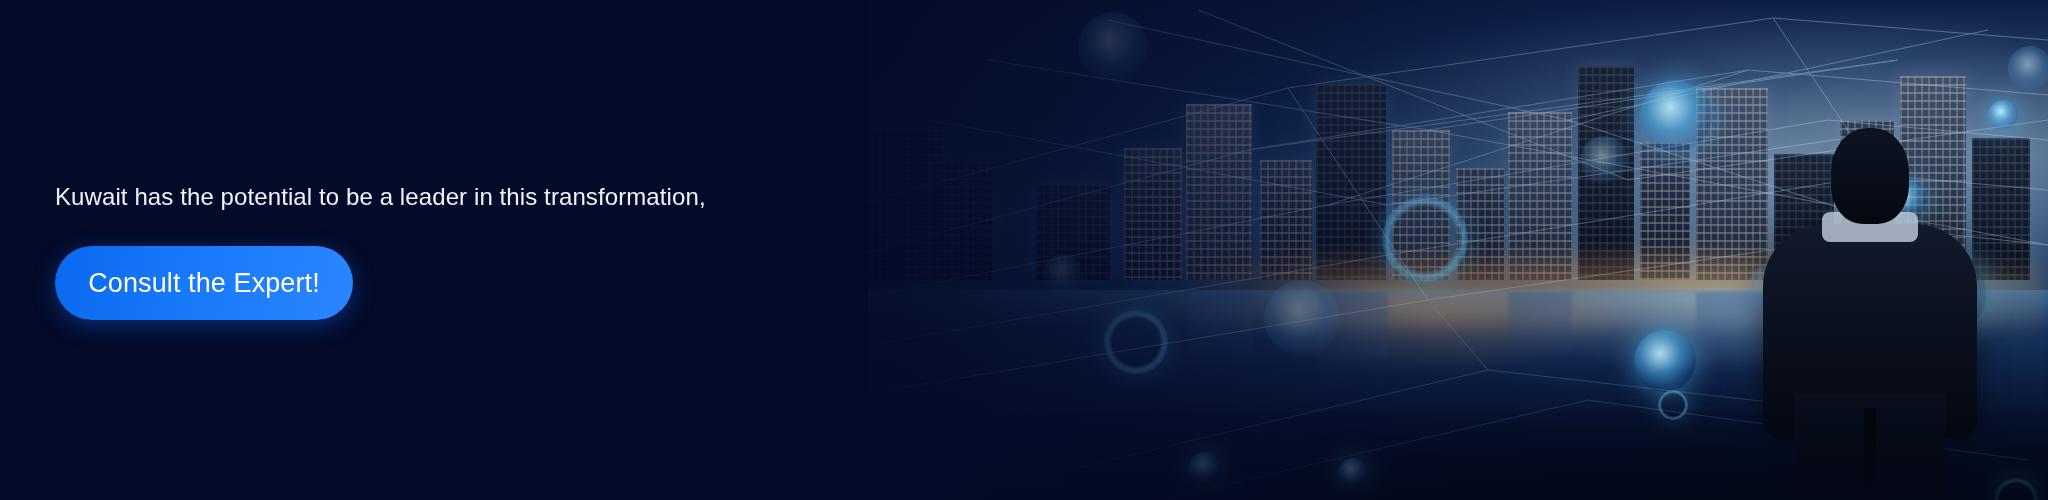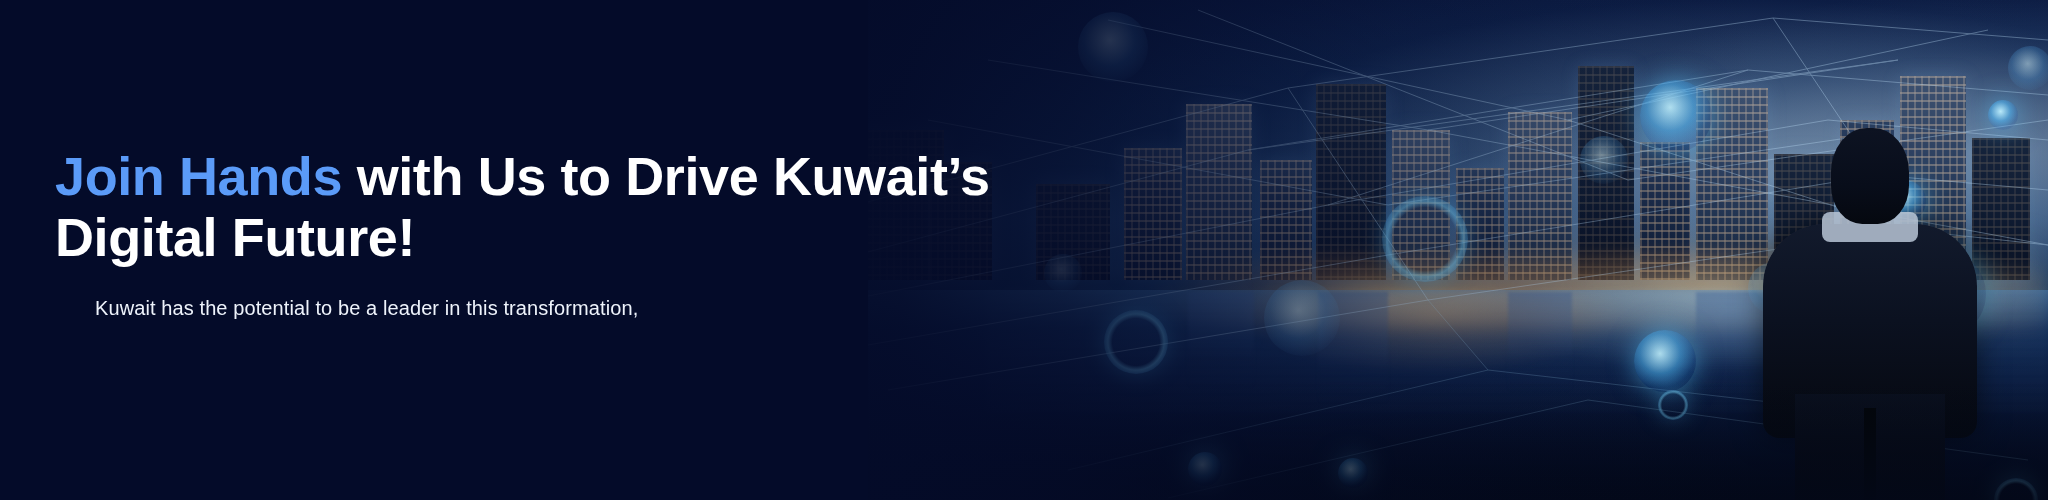--- a/index.html
+++ b/index.html
@@ -151,24 +151,23 @@
     width:1060px; height:500px;
     display:flex; flex-direction:column; justify-content:center;
   }
   .headline {
     font-size:54px; font-weight:700; color:#ffffff;
     line-height:1.13; letter-spacing:-0.4px;
     margin-bottom:26px;
   }
   .headline .accent { color:#5b9bf8; }
   .subcopy {
-    font-size:20px; font-weight:400; color:#eef3fb;
+    font-size:24px; font-weight:400; color:#eef3fb;
     line-height:1.44; letter-spacing:0.1px;
     margin-bottom:32px;
-    margin-left:40px;
   }
   .cta {
     display:inline-flex; align-items:center; justify-content:center;
     width:298px; height:74px;
     border:none; border-radius:37px;
     background:linear-gradient(97deg, #0a6af0 0%, #1a7bfb 52%, #2a86ff 100%);
     color:#ffffff; font-size:27px; font-weight:500;
     font-family:"Liberation Sans", sans-serif;
     letter-spacing:0.1px; cursor:pointer;
     box-shadow:0 6px 22px rgba(16,100,240,0.38);
@@ -264,24 +263,21 @@
       <div class="legs"></div>
     </div>
 
     <div class="vignette-bottom"></div>
   </div>
 
   <div class="fade"></div>
 
   <div class="content">
 
-    <h1 class="headline">
-      <span class="accent">Join Hands</span><span> with Us to Drive Kuwait’s</span><br>
-      <span>Digital Future!</span>
-    </h1>
 
     <p class="subcopy">
       <span>Kuwait has the potential to be a leader in this transformation,</span><br>
     </p>
 
+    <button class="cta">Consult the Expert!</button>
   </div>
 
 </div>
 
 </body></html>

